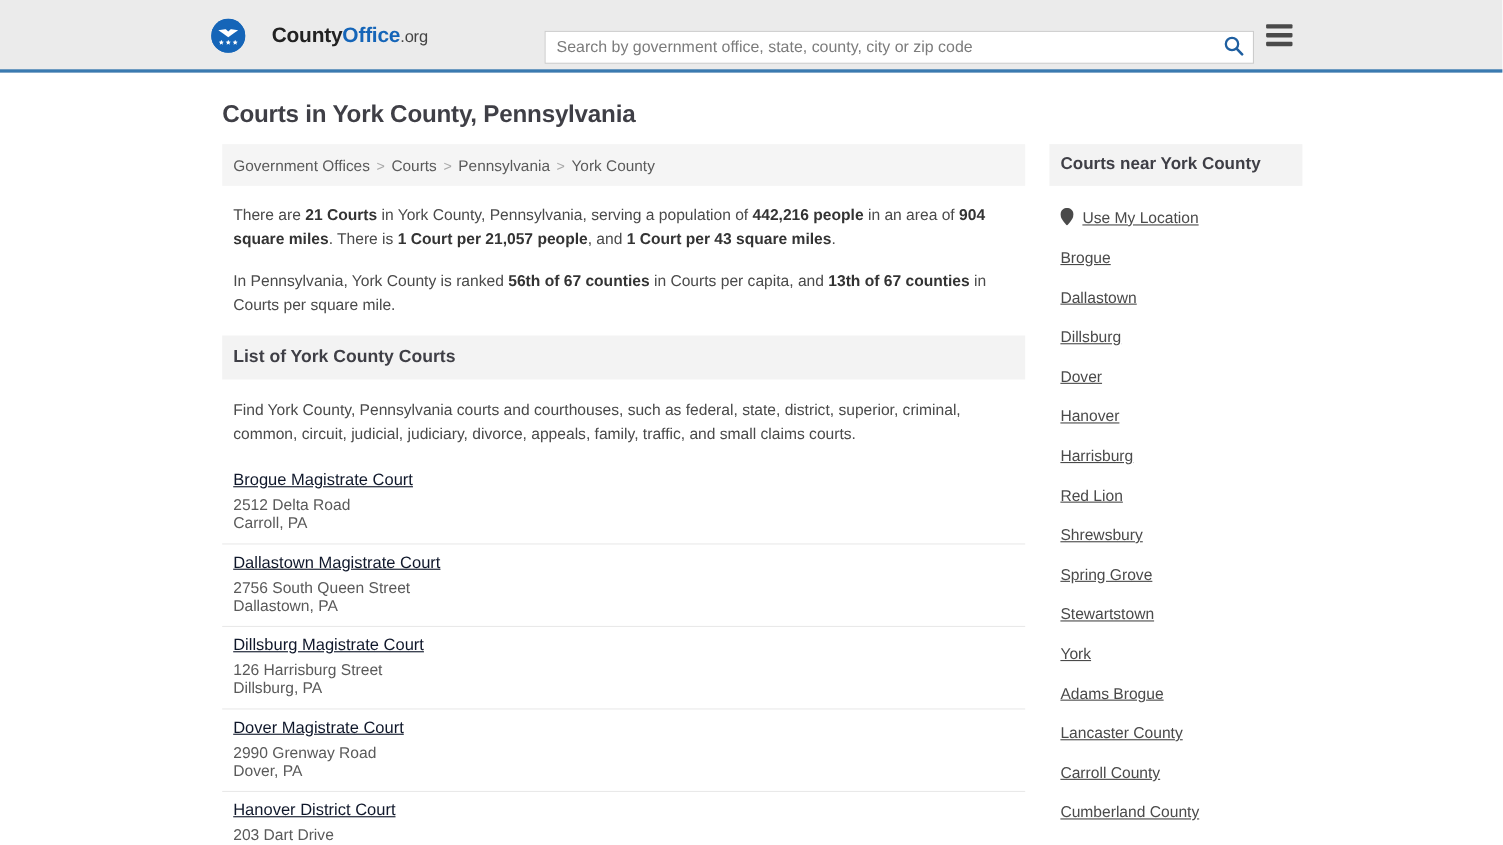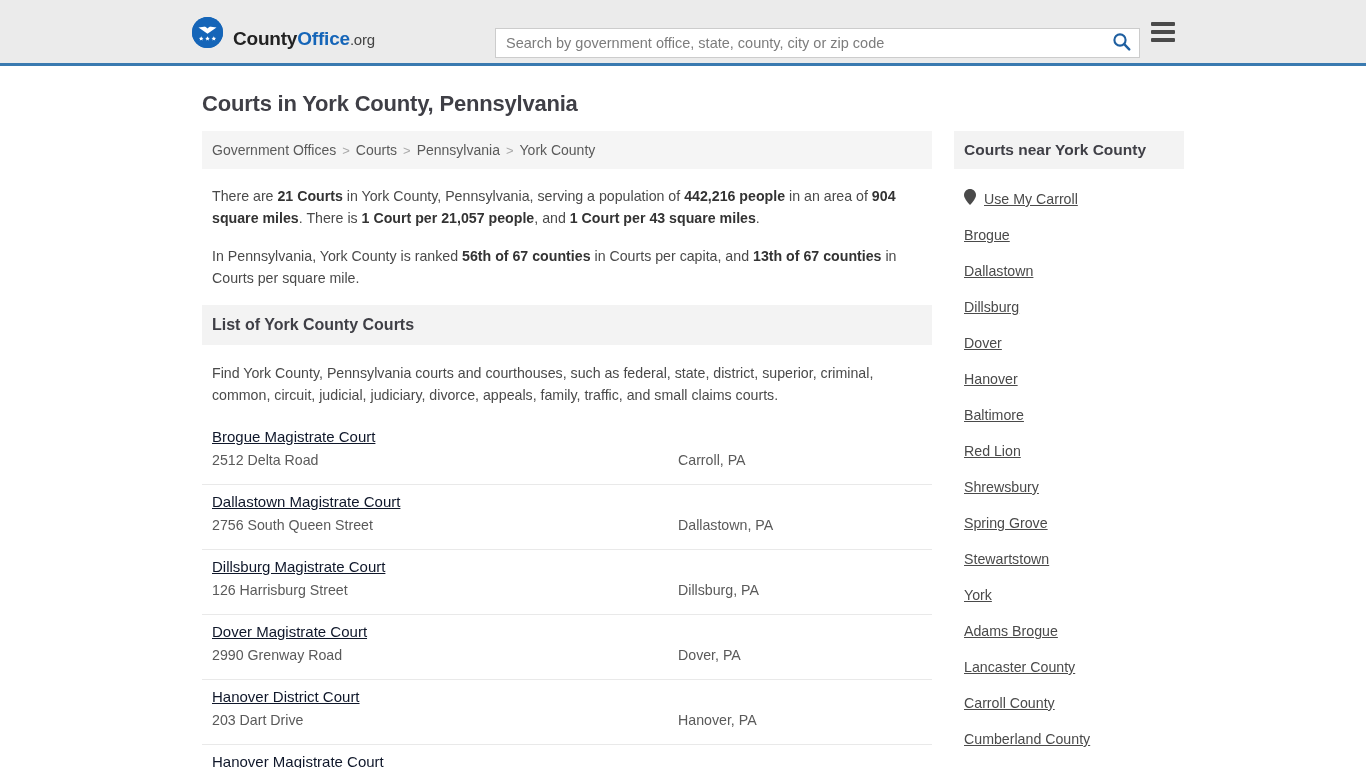--- a/index.html
+++ b/index.html
@@ -18,22 +18,22 @@
     position: relative;
     height: 66px;
     background: #ebebeb;
     border-bottom: 3px solid #3a7ab0;
   }
   .logo-wrap {
     position: absolute;
     left: 192px;
     top: 17px;
     display: flex;
-    align-items: flex-end;
-    gap: 10px;
+    align-items: center;
+    gap: 24px;
     text-decoration: none;
   }
   .logo-badge {
     width: 31px;
     height: 31px;
     border-radius: 50%;
     background: #1565b8;
     display: block;
     flex: none;
   }
@@ -199,20 +199,21 @@
     font-size: 15px;
     font-weight: normal;
     color: #0f172a;
     text-decoration: underline;
     cursor: pointer;
     margin-bottom: 7px;
   }
   .court-line {
     display: flex;
     align-items: baseline;
+    flex-direction: column;
   }
   .court-addr {
     width: 466px;
     flex: none;
     font-size: 14.2px;
     color: #5a5a5a;
   }
   .court-city {
     font-size: 14.2px;
     color: #5a5a5a;
@@ -347,39 +348,39 @@
 
     <div class="side-col">
       <div class="side-head">
         <h3>Courts near York County</h3>
       </div>
       <div class="side-list" id="side-list">
           <div class="side-item">
             <span class="pin-icon"><svg width="12" height="16" viewBox="0 0 12 16">
                 <path d="M6 0 C2.7 0 0 2.7 0 6 C0 10.2 6 16 6 16 C6 16 12 10.2 12 6 C12 2.7 9.3 0 6 0 Z" fill="#4a4a4a"></path>
               </svg></span>
-            <a href="#">Use My Carroll</a>
+            <a href="#">Use My Location</a>
           </div>
           <div class="side-item">
             <a href="#">Brogue</a>
           </div>
           <div class="side-item">
             <a href="#">Dallastown</a>
           </div>
           <div class="side-item">
             <a href="#">Dillsburg</a>
           </div>
           <div class="side-item">
             <a href="#">Dover</a>
           </div>
           <div class="side-item">
             <a href="#">Hanover</a>
           </div>
           <div class="side-item">
-            <a href="#">Baltimore</a>
+            <a href="#">Harrisburg</a>
           </div>
           <div class="side-item">
             <a href="#">Red Lion</a>
           </div>
           <div class="side-item">
             <a href="#">Shrewsbury</a>
           </div>
           <div class="side-item">
             <a href="#">Spring Grove</a>
           </div>

